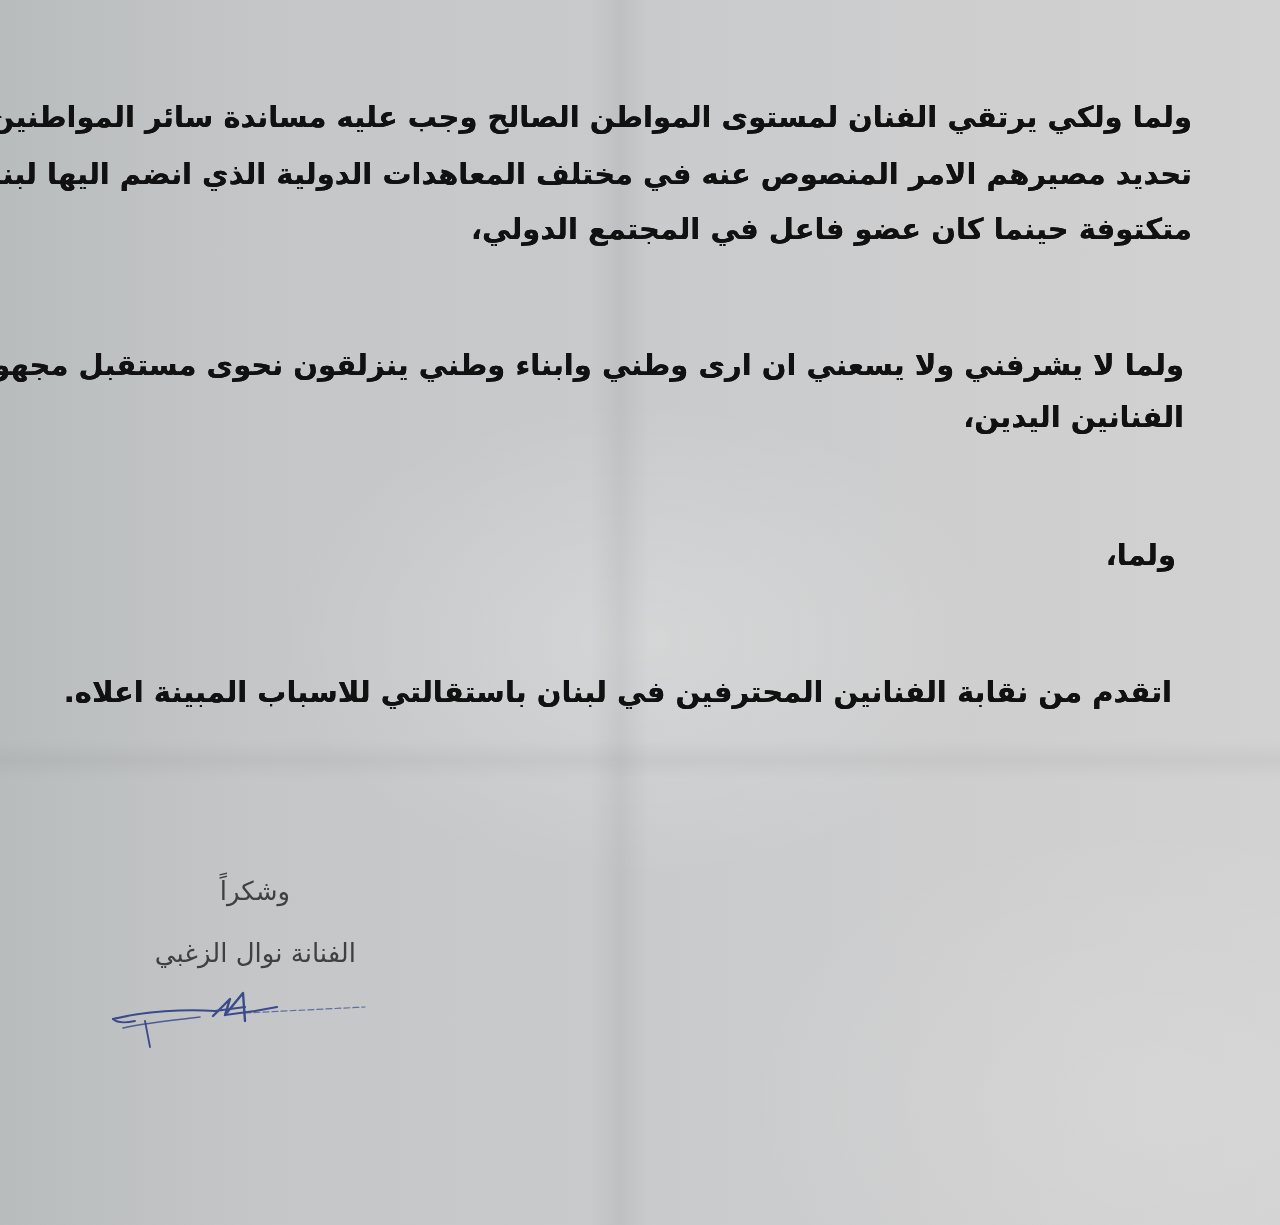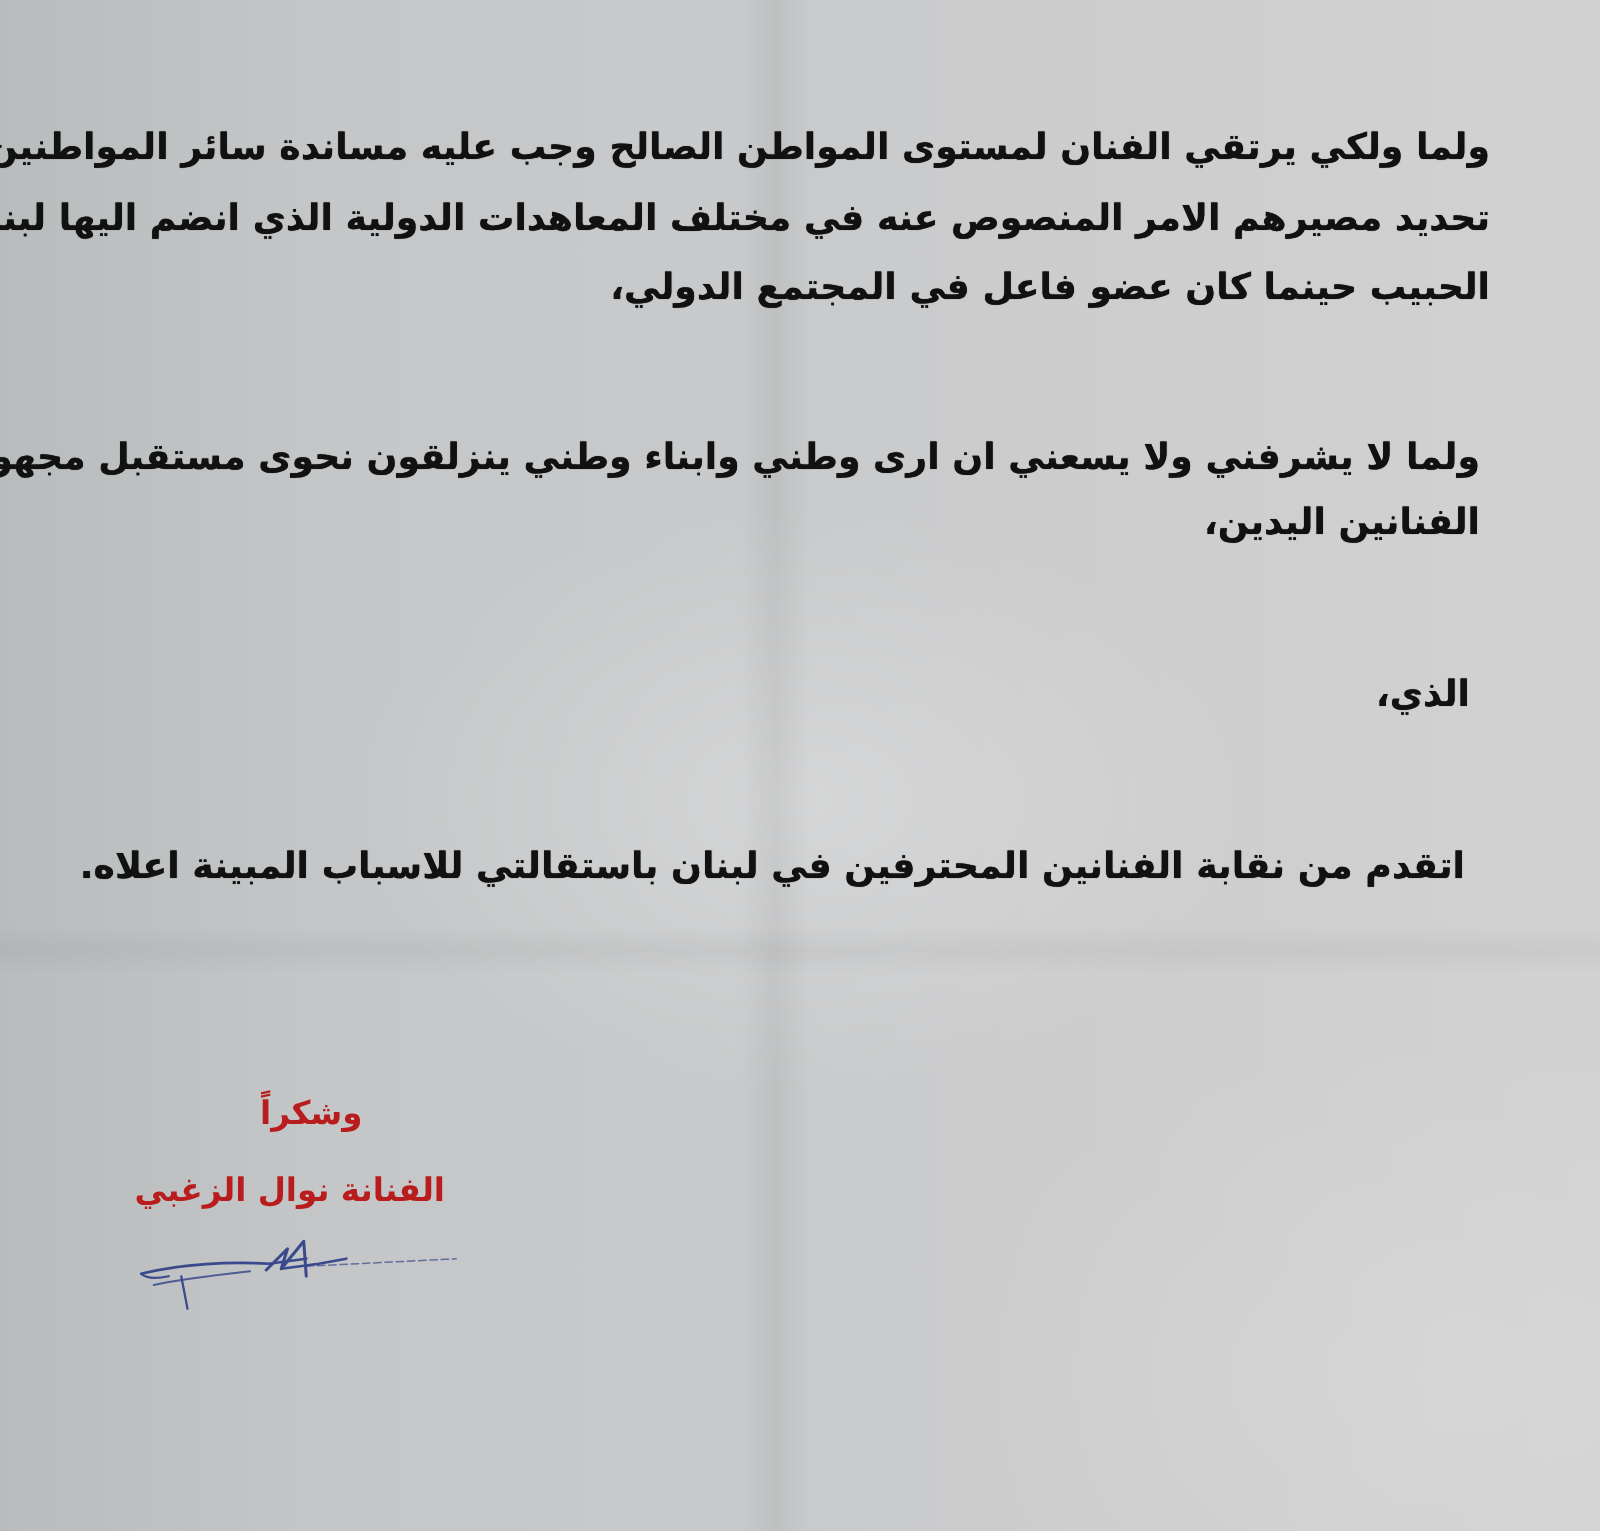--- a/index.html
+++ b/index.html
@@ -41,48 +41,48 @@
     letter-spacing: 0;
     text-shadow: 0 0 0.6px #111;
   }
   .para1 { right: 88px; }
   .para2 { right: 96px; }
 
   .signoff {
     position: absolute;
     direction: rtl;
     text-align: right;
-    font-weight: bold;
+    font-weight: normal;
     font-size: 26px;
-    color: #b91c1c;
+    color: #404040;
     white-space: nowrap;
   }
   .signature {
     position: absolute;
     left: 105px;
     top: 985px;
     width: 270px;
     height: 70px;
   }
 </style>
 </head>
 <body>
 
 <div class="paper"></div>
 <div class="fold v1"></div>
 <div class="fold h1"></div>
 
 <div class="line para1" style="top:100px;">ولما ولكي يرتقي الفنان لمستوى المواطن الصالح وجب عليه مساندة سائر المواطنين في</div>
 <div class="line para1" style="top:157px;">تحديد مصيرهم الامر المنصوص عنه في مختلف المعاهدات الدولية الذي انضم اليها لبنانا</div>
-<div class="line para1" style="top:212px;">الحبيب حينما كان عضو فاعل في المجتمع الدولي،</div>
+<div class="line para1" style="top:212px;">متكتوفة حينما كان عضو فاعل في المجتمع الدولي،</div>
 
 <div class="line para2" style="top:348px;">ولما لا يشرفني ولا يسعني ان ارى وطني وابناء وطني ينزلقون نحوى مستقبل مجهول وانا</div>
 <div class="line para2" style="top:400px;">الفنانين اليدين،</div>
 
-<div class="line" style="top:538px; right:104px;">الذي،</div>
+<div class="line" style="top:538px; right:104px;">ولما،</div>
 
 <div class="line" style="top:675px; right:108px;text-align:center;">اتقدم من نقابة الفنانين المحترفين في لبنان باستقالتي للاسباب المبينة اعلاه.</div>
 
 <div class="signoff" style="top:876px; right:990px;">وشكراً</div>
 <div class="signoff" style="top:938px; right:924px;">الفنانة نوال الزغبي</div>
 
 <svg class="signature" viewBox="0 0 270 70">
   <g fill="none" stroke="#3a4a8c" stroke-linecap="round" stroke-linejoin="round">
     <path d="M 8 34 C 40 26, 80 24, 110 26 L 140 22" stroke-width="2.2"></path>
     <path d="M 8 34 C 12 38, 20 38, 30 36" stroke-width="1.8"></path>

